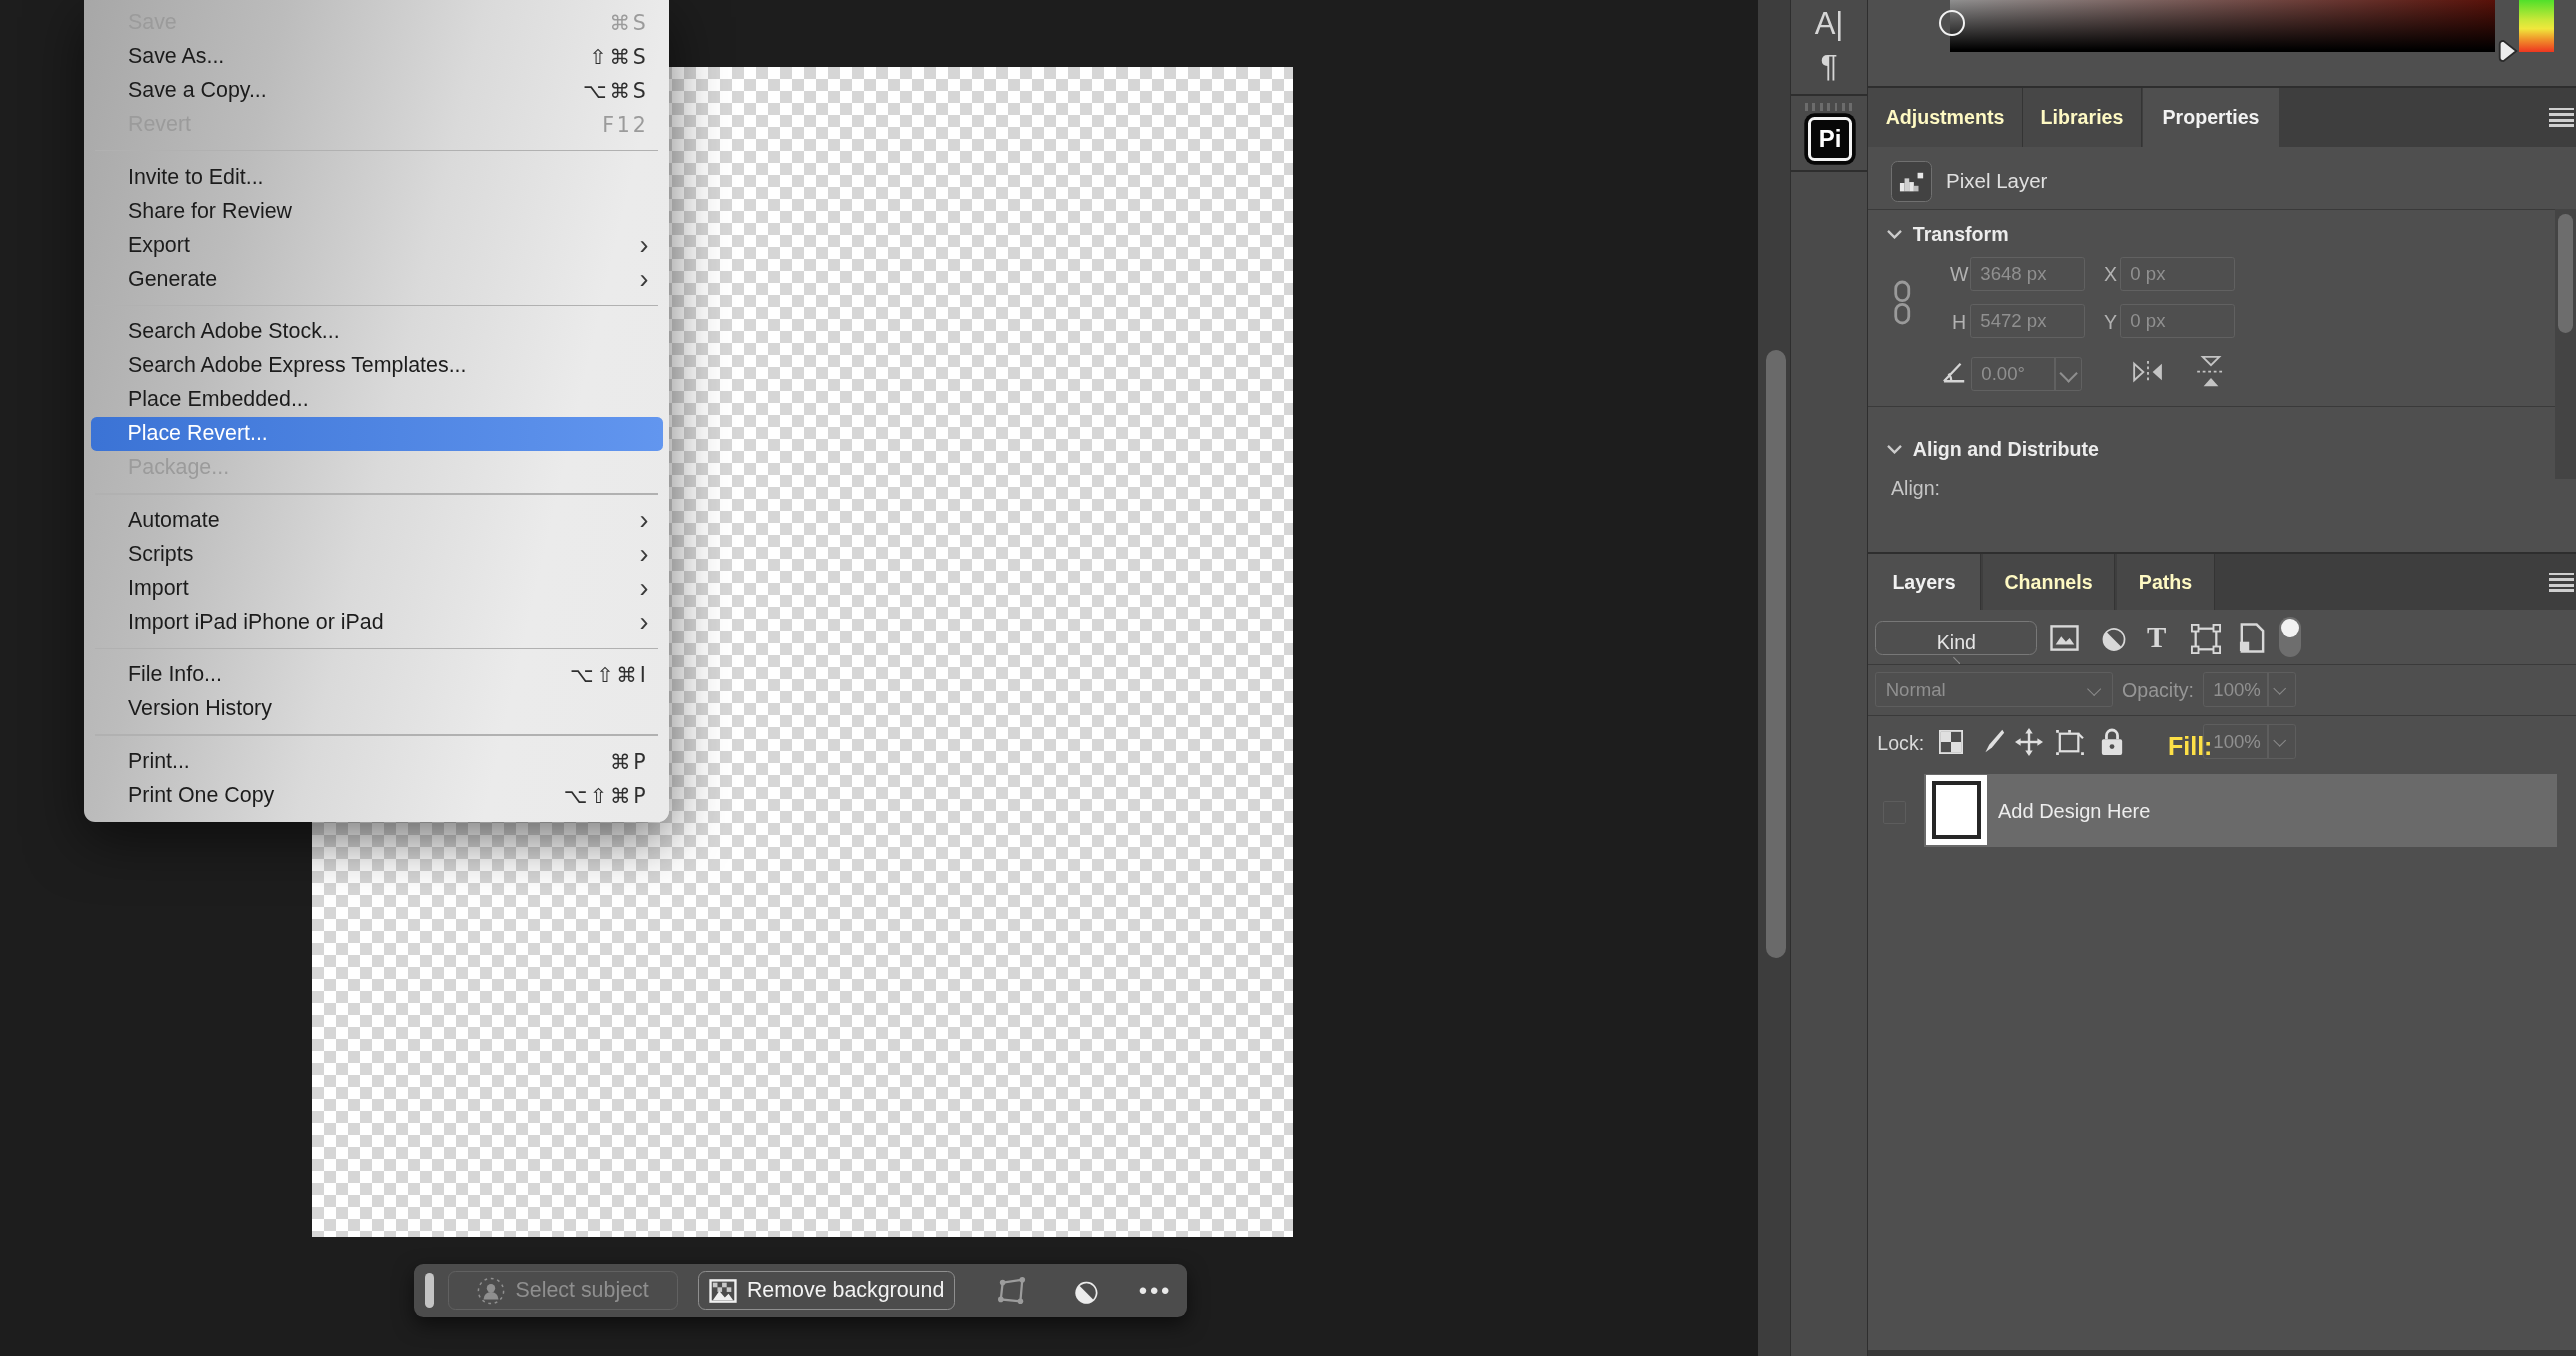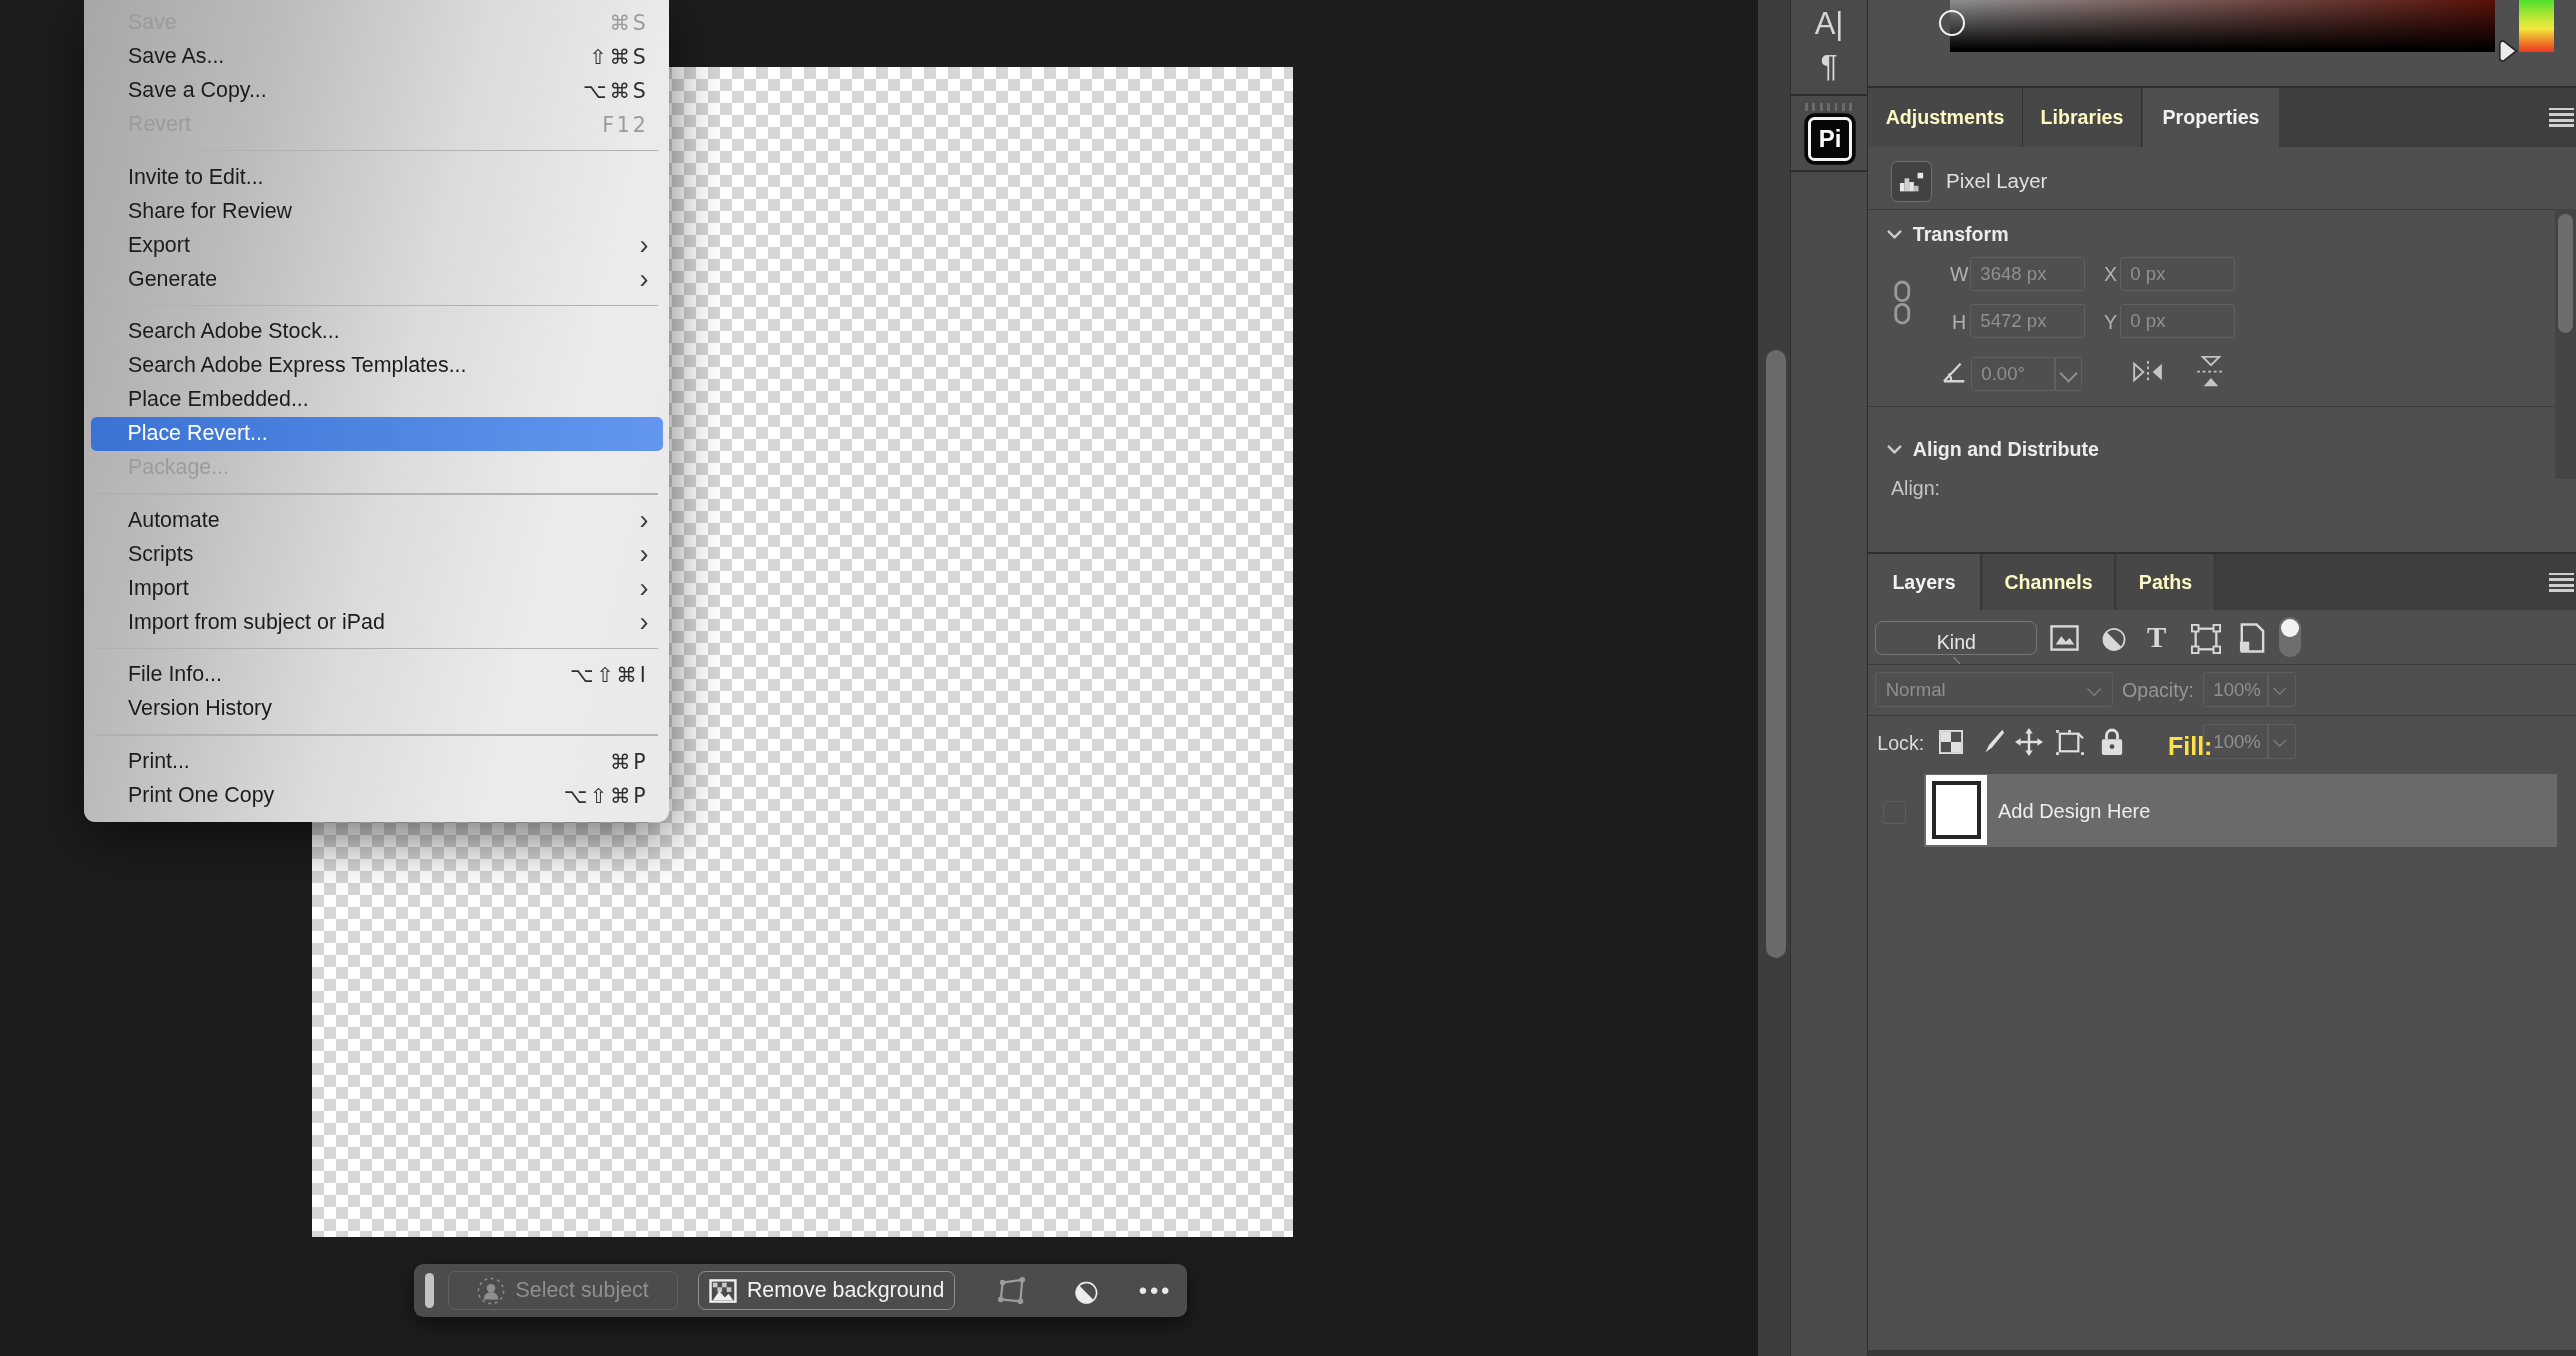--- a/index.html
+++ b/index.html
@@ -406,21 +406,21 @@
     </div>
     <div class="mi">
       <span class="lab">Scripts</span>
       <span class="subchev">›</span>
     </div>
     <div class="mi">
       <span class="lab">Import</span>
       <span class="subchev">›</span>
     </div>
     <div class="mi">
-      <span class="lab">Import from subject or iPad</span>
+      <span class="lab">Import iPad iPhone or iPad</span>
       <span class="subchev">›</span>
     </div>
     <div class="mdiv"></div>
     <div class="mi">
       <span class="lab">File Info...</span>
       <span class="sc">⌥⇧⌘I</span>
     </div>
     <div class="mi">
       <span class="lab">Version History</span>
     </div>

